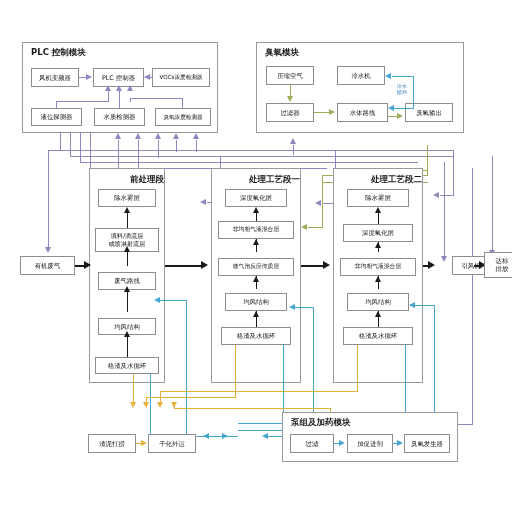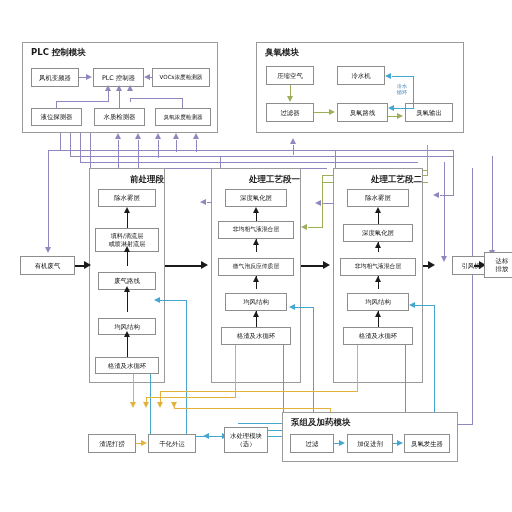--- a/index.html
+++ b/index.html
@@ -129,21 +129,21 @@
   <div class="hl" style="left:130px;top:98px;width:52px;border-color:#9087bf;"></div>
   <div class="vl" style="left:182px;top:98px;height:10px;border-color:#9087bf;"></div>
   <div class="ah" style="left:127px;top:85px;border-width:0 3px 6px 3px;border-color:transparent transparent #9087bf transparent;"></div>
 
   <div class="module" style="left:256px;top:42px;width:208px;height:91px;">
     <div class="mtitle">臭氧模块</div>
   </div>
   <div class="box" style="left:266px;top:66px;width:48px;height:19px;">压缩空气</div>
   <div class="box" style="left:337px;top:66px;width:48px;height:19px;">冷水机</div>
   <div class="box" style="left:266px;top:103px;width:48px;height:19px;">过滤器</div>
-  <div class="box" style="left:337px;top:103px;width:51px;height:19px;">臭氧路线</div>
+  <div class="box" style="left:337px;top:103px;width:51px;height:19px;">水体路线</div>
   <div class="box" style="left:405px;top:103px;width:48px;height:19px;">臭氧输出</div>
 
   <div class="note" style="left:392px;top:84px;width:20px;">
     <span>冷水</span><br>
     <span>循环</span>
   </div>
 
   <div class="vl" style="left:290px;top:85px;height:12px;border-color:#9bae5a;"></div>
   <div class="ah" style="left:287px;top:96px;border-width:6px 3px 0 3px;border-color:#9bae5a transparent transparent transparent;"></div>
   <div class="hl" style="left:314px;top:112px;width:16px;border-color:#9bae5a;"></div>
@@ -283,24 +283,20 @@
   <div class="vl" style="left:330px;top:408px;height:10px;border-color:#e3b23c;"></div>
   <div class="hl" style="left:174px;top:408px;width:157px;border-color:#e3b23c;"></div>
   <div class="vl" style="left:174px;top:404px;height:4px;border-color:#e3b23c;"></div>
   <div class="ah" style="left:171px;top:402px;border-width:6px 3px 0 3px;border-color:#e3b23c transparent transparent transparent;"></div>
 
   <div class="box" style="left:88px;top:434px;width:48px;height:19px;">渣泥打捞</div>
   <div class="box" style="left:148px;top:434px;width:48px;height:19px;">干化外运</div>
   <div class="hl" style="left:136px;top:443px;width:6px;border-color:#e3b23c;"></div>
   <div class="ah" style="left:141px;top:440px;border-width:3px 0 3px 6px;border-color:transparent transparent transparent #e3b23c;"></div>
 
-  <div class="box" style="left:224px;top:427px;width:44px;height:26px;flex-direction:column;">
-    <span>水处理模块</span>
-    <span>（选）</span>
-  </div>
 
   <div class="module" style="left:282px;top:412px;width:176px;height:50px;">
     <div class="mtitle">泵组及加药模块</div>
   </div>
   <div class="box" style="left:290px;top:434px;width:44px;height:19px;">过滤</div>
   <div class="box" style="left:347px;top:434px;width:46px;height:19px;">加促进剂</div>
   <div class="box" style="left:404px;top:434px;width:46px;height:19px;">臭氧发生器</div>
   <div class="hl" style="left:334px;top:443px;width:6px;border-color:#45a6cf;"></div>
   <div class="ah" style="left:339px;top:440px;border-width:3px 0 3px 6px;border-color:transparent transparent transparent #45a6cf;"></div>
   <div class="hl" style="left:393px;top:443px;width:5px;border-color:#45a6cf;"></div>

